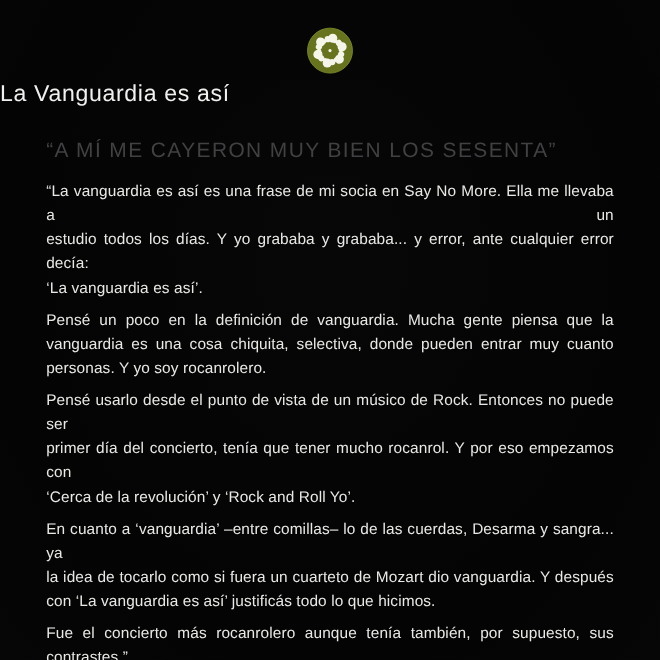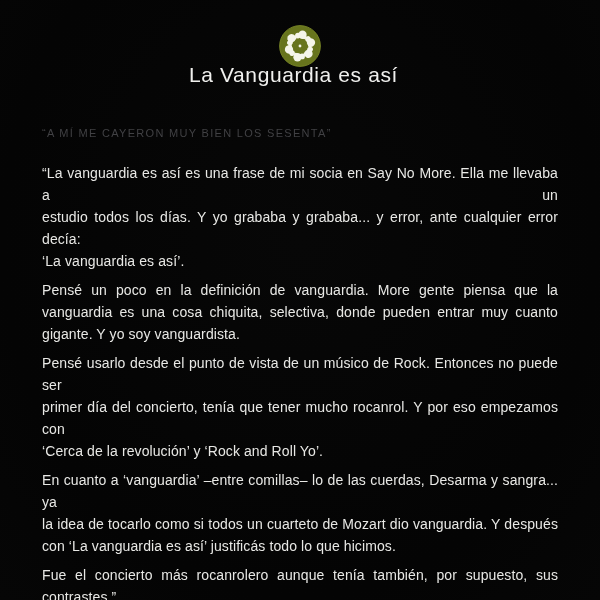--- a/index.html
+++ b/index.html
@@ -18,35 +18,35 @@
   }
   .logo {
     position: absolute;
     top: 21px;
     left: 275px;
     width: 50px;
     height: 50px;
   }
   .title {
     position: absolute;
-    top: 63px;
+    top: 74px;
     left: 0;
     width: 587px;
-    text-align: center;
+    text-align: left;
     font-size: 21px;
     font-weight: 400;
     letter-spacing: 0.6px;
     color: #f0f0ee;
   }
   .heading {
     position: absolute;
     top: 127px;
     left: 42px;
     width: 516px;
-    font-size: 11px;
+    font-size: 19px;
     font-weight: 400;
     letter-spacing: 1.3px;
     color: #414144;
     white-space: nowrap;
   }
   .body-text {
     position: absolute;
     top: 162px;
     left: 42px;
     width: 516px;
@@ -113,32 +113,32 @@
 
   <div class="heading">“A MÍ ME CAYERON MUY BIEN LOS SESENTA”</div>
 
   <div class="body-text">
       <p>
         <span class="line">“La vanguardia es así es una frase de mi socia en Say No More. Ella me llevaba a un</span>
         <span class="line">estudio todos los días. Y yo grababa y grababa... y error, ante cualquier error decía:</span>
         <span class="line last">‘La vanguardia es así’.</span>
       </p>
       <p>
-        <span class="line">Pensé un poco en la definición de vanguardia. More gente piensa que la</span>
+        <span class="line">Pensé un poco en la definición de vanguardia. Mucha gente piensa que la</span>
         <span class="line">vanguardia es una cosa chiquita, selectiva, donde pueden entrar muy cuanto</span>
-        <span class="line last">gigante. Y yo soy vanguardista.</span>
+        <span class="line last">personas. Y yo soy rocanrolero.</span>
       </p>
       <p>
         <span class="line">Pensé usarlo desde el punto de vista de un músico de Rock. Entonces no puede ser</span>
         <span class="line">primer día del concierto, tenía que tener mucho rocanrol. Y por eso empezamos con</span>
         <span class="line last">‘Cerca de la revolución’ y ‘Rock and Roll Yo’.</span>
       </p>
       <p>
         <span class="line">En cuanto a ‘vanguardia’ –entre comillas– lo de las cuerdas, Desarma y sangra... ya</span>
-        <span class="line">la idea de tocarlo como si todos un cuarteto de Mozart dio vanguardia. Y después</span>
+        <span class="line">la idea de tocarlo como si fuera un cuarteto de Mozart dio vanguardia. Y después</span>
         <span class="line last">con ‘La vanguardia es así’ justificás todo lo que hicimos.</span>
       </p>
       <p>
         <span class="line last">Fue el concierto más rocanrolero aunque tenía también, por supuesto, sus contrastes.”</span>
       </p>
     </div>
 
 </div>
 
 </body></html>

